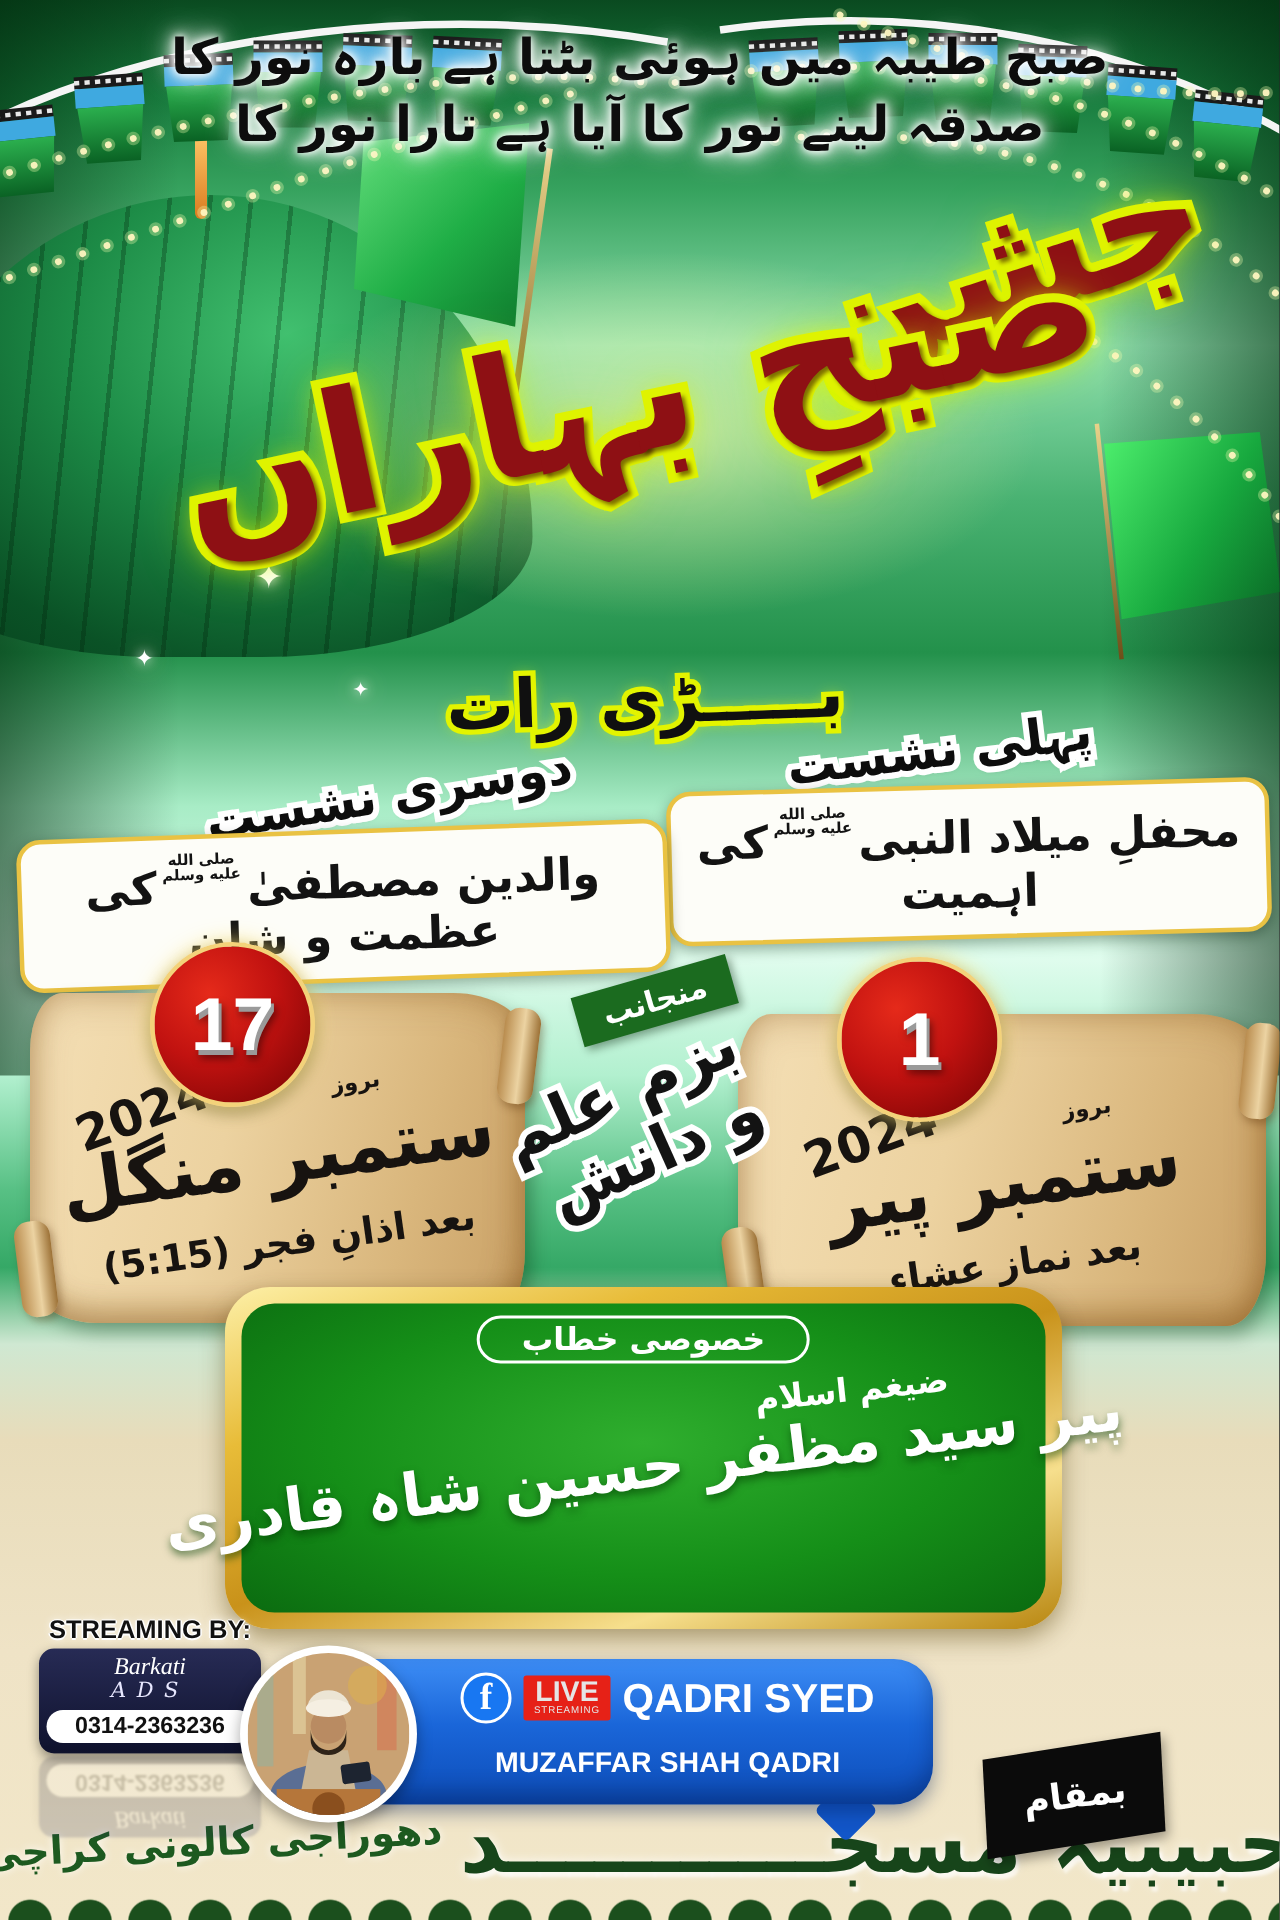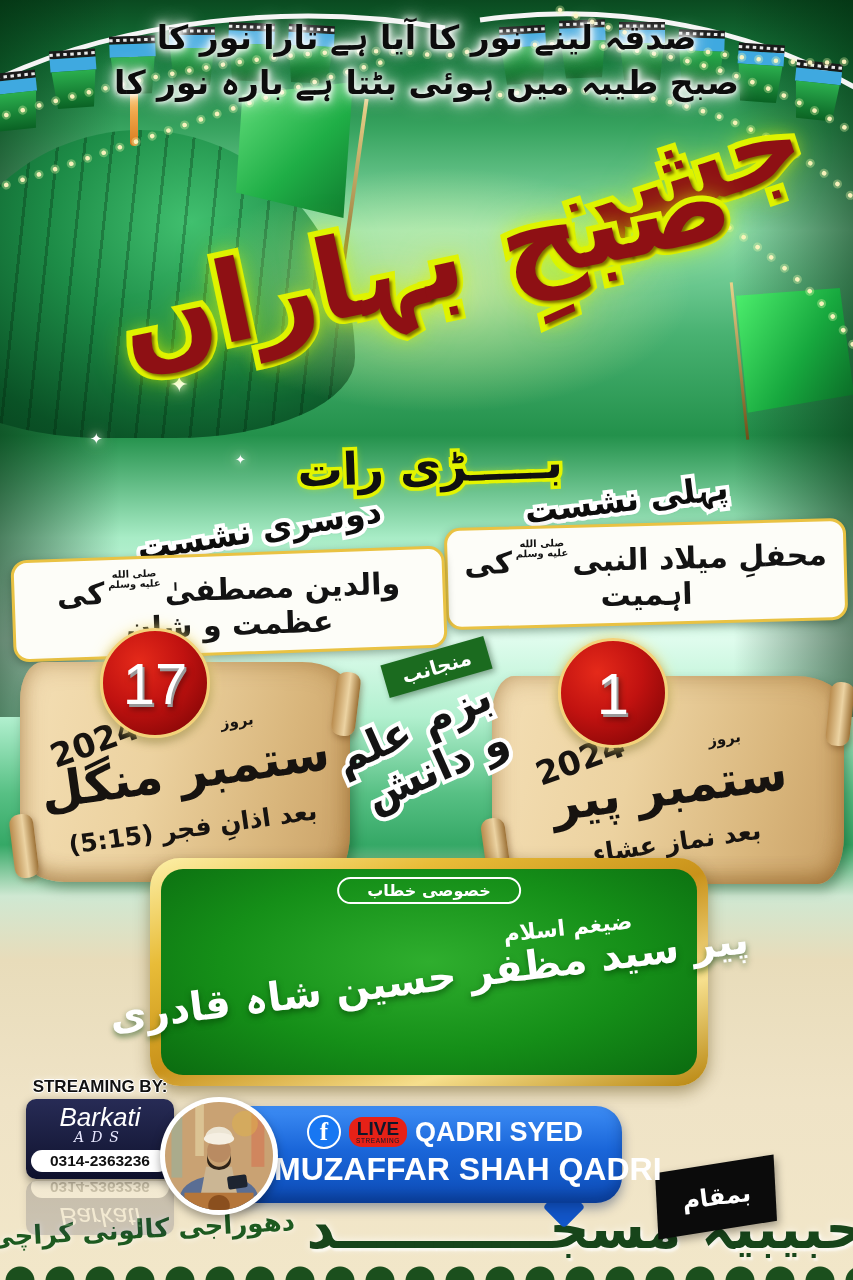--- a/index.html
+++ b/index.html
@@ -87,21 +87,21 @@
     border-radius:22px 48px 26px 44px / 38px 30px 48px 32px;
     box-shadow:inset 0 0 26px rgba(120,70,10,.35),inset 0 -9px 18px rgba(120,70,10,.3),4px 6px 12px rgba(0,40,10,.35);}
   .curl{position:absolute;width:24px;height:64px;border-radius:10px;
     background:linear-gradient(90deg,#b98c4e,#ecd3a2 55%,#9c7136);box-shadow:2px 3px 6px rgba(80,40,0,.35);}
   .sc-right{left:492px;top:676px;width:352px;height:208px;}
   .sc-left{left:20px;top:662px;width:330px;height:220px;}
   .date-circle{position:absolute;width:104px;height:104px;border-radius:50%;z-index:11;
     background:radial-gradient(circle at 35% 30%,#e52a1a 0%,#c11210 45%,#8f0808 80%,#6d0404 100%);
     border:3px solid #f3d27a;display:flex;align-items:center;justify-content:center;
     box-shadow:0 0 14px rgba(255,230,120,.8),0 4px 10px rgba(0,0,0,.4);}
-  .date-num{font-size:58px;font-weight:normal;color:#fff;
+  .date-num{font-size:50px;font-weight:bold;color:#fff;
     text-shadow:2px 3px 0 #9a9a9a,3px 5px 6px rgba(0,0,0,.55);text-align:center;}
   .sc-right .date-circle{left:66px;top:-38px;}
   .sc-left .date-circle{left:80px;top:-34px;}
   .sc-content{position:absolute;inset:0;transform:rotate(-8deg);text-align:center;color:#171310;}
   .sc-year{position:absolute;font-size:33px;font-weight:bold;transform:rotate(-12deg);}
   .sc-right .sc-year{left:46px;top:52px;}
   .sc-left .sc-year{left:34px;top:48px;}
   .sc-broz{position:absolute;font-size:15px;font-weight:bold;}
   .sc-right .sc-broz{right:98px;top:62px;}
   .sc-left .sc-broz{right:90px;top:58px;}
@@ -122,54 +122,54 @@
   .ol2{margin-top:2px;transform:rotate(-24deg) translateX(14px);}
   
   .gold-frame{position:absolute;left:150px;top:858px;width:558px;height:228px;z-index:11;
     border-radius:30px;padding:11px;box-sizing:border-box;
     background:linear-gradient(160deg,#fdf0a8 0%,#e8bc38 25%,#c9921a 50%,#f6df8d 75%,#b8860f 100%);
     box-shadow:0 6px 16px rgba(80,60,0,.45);}
   .green-inner{position:relative;width:100%;height:100%;border-radius:22px;
     background:radial-gradient(ellipse at 50% 45%,#2fae2e 0%,#158f18 55%,#0b6b10 100%);}
   .khitab-pill{position:absolute;top:8px;left:50%;transform:translateX(-50%);
     border:2.5px solid #fff;border-radius:999px;padding:2px 28px;color:#fff;
-    font-size:16px;font-weight:bold;white-space:nowrap;}
+    font-size:21px;font-weight:bold;white-space:nowrap;}
   .honor{position:absolute;top:46px;right:64px;color:#fff;font-size:22px;font-weight:bold;
     transform:rotate(-6deg);}
   .speaker-name{position:absolute;top:86px;left:50%;transform:translateX(-50%) rotate(-7deg);
     font-size:40px;font-weight:bold;color:#fff;white-space:nowrap;
     text-shadow:0 3px 6px rgba(0,60,0,.6);}
   
   .db{position:absolute;left:26px;top:1077px;width:148px;z-index:12;text-align:center;}
   .db-heading{font-size:17px;font-weight:bold;color:#111;
     text-shadow:-1px 0 #fff,1px 0 #fff,0 -1px #fff,0 1px #fff,0 0 6px #fff;}
   .db-box{margin-top:2px;background:linear-gradient(180deg,#272b55,#0f122d);
     border-radius:10px;padding:5px 5px 7px;box-shadow:0 3px 8px rgba(0,0,0,.4);}
-  .db-brand{font-family:Liberation Sans, sans-serif;font-style:italic;color:#fff;font-size:26px;line-height:1.05;}
+  .db-brand{font-family:Liberation Serif, serif;font-style:italic;color:#fff;font-size:16px;line-height:1.05;}
   .db-sub{font-family:"DejaVu Serif",serif;font-style:italic;color:#e8e8ff;font-size:14px;
     letter-spacing:7px;margin-top:-2px;}
   .db-phone{margin-top:5px;background:#fff;border-radius:999px;color:#111;
     font-size:15.5px;font-weight:bold;padding:2px 2px;}
   .db-reflect{transform:scaleY(-1);opacity:.18;filter:blur(.6px);height:42px;overflow:hidden;margin-top:2px;}
   
   .blue-banner{position:absolute;left:218px;top:1106px;width:404px;height:97px;z-index:13;
     border-radius:26px;background:linear-gradient(180deg,#3d8df5 0%,#1a66d9 45%,#0d4db8 100%);
     box-shadow:0 5px 12px rgba(0,30,90,.4),inset 0 -8px 14px rgba(0,20,70,.35);}
   .tail{position:absolute;left:549px;top:1192px;width:30px;height:30px;z-index:12;
     background:#1256c8;transform:rotate(45deg);border-radius:4px;}
   .bb-content{position:absolute;left:56px;right:6px;top:9px;text-align:center;color:#fff;}
   .bb-row1{display:flex;align-items:center;justify-content:center;gap:8px;}
   .fb-circle{width:34px;height:34px;border-radius:50%;background:#1877f2;border:2.5px solid #fff;
     color:#fff;font-size:25px;font-weight:bold;font-family:"Liberation Serif",serif;
     display:flex;align-items:center;justify-content:center;box-sizing:border-box;}
-  .live-badge{background:#e62117;color:#0f172a;border-radius:13px;padding:2px 7px;line-height:1;}
+  .live-badge{background:#e62117;color:#e5e5e5;border-radius:2px;padding:2px 7px;line-height:1;}
   .live-word{font-size:19px;font-weight:bold;display:block;}
   .streaming{font-size:6.5px;letter-spacing:.6px;display:block;}
   .bb-line{font-size:27px;font-weight:bold;white-space:nowrap;}
-  .bb-line2{font-size:32px;font-weight:bold;margin-top:2px;white-space:nowrap;}
+  .bb-line2{font-size:19px;font-weight:bold;margin-top:16px;white-space:nowrap;}
   .photo-ring{position:absolute;left:160px;top:1097px;width:118px;height:118px;z-index:14;
     border-radius:50%;background:#fff;box-shadow:0 4px 10px rgba(0,0,0,.35);
     display:flex;align-items:center;justify-content:center;}
   .photo{width:108px;height:108px;border-radius:50%;overflow:hidden;}
   
   .venue-badge{position:absolute;left:656px;top:1164px;width:120px;height:66px;z-index:12;
     background:#0b0b0b;transform:rotate(-9deg) skewX(-6deg);
     display:flex;align-items:center;justify-content:center;box-shadow:2px 4px 8px rgba(0,0,0,.35);}
   .venue-badge span{color:#fff;font-size:24px;font-weight:bold;transform:skewX(6deg) rotate(2deg);}
   .venue-row{position:absolute;left:0;right:0;top:1196px;z-index:11;direction:rtl;
@@ -255,22 +255,22 @@
     <div class="pole"></div>
     <div class="cloth"></div>
   </div>
 
   <span class="sparkle" style="left:170px;top:372px;">✦</span>
   <span class="sparkle" style="left:300px;top:300px;font-size:16px;">✦</span>
   <span class="sparkle" style="left:90px;top:430px;font-size:15px;">✦</span>
   <span class="sparkle" style="left:235px;top:452px;font-size:13px;">✦</span>
 
   <div class="poetry urdu">
+    <div class="pl">صبح طیبہ میں ہوئی بٹتا ہے بارہ نور کا</div>
     <div class="pl">صدقہ لینے نور کا آیا ہے تارا نور کا</div>
-    <div class="pl">صبح طیبہ میں ہوئی بٹتا ہے بارہ نور کا</div>
   </div>
 
   <div class="t-top urdu opair">
     <span class="stroke">جشن</span>
     <span class="fill">جشن</span>
   </div>
   <div class="t-main urdu">
     <span class="opair">
       <span class="stroke">صبحِ بہاراں</span>
       <span class="fill">صبحِ بہاراں</span>

